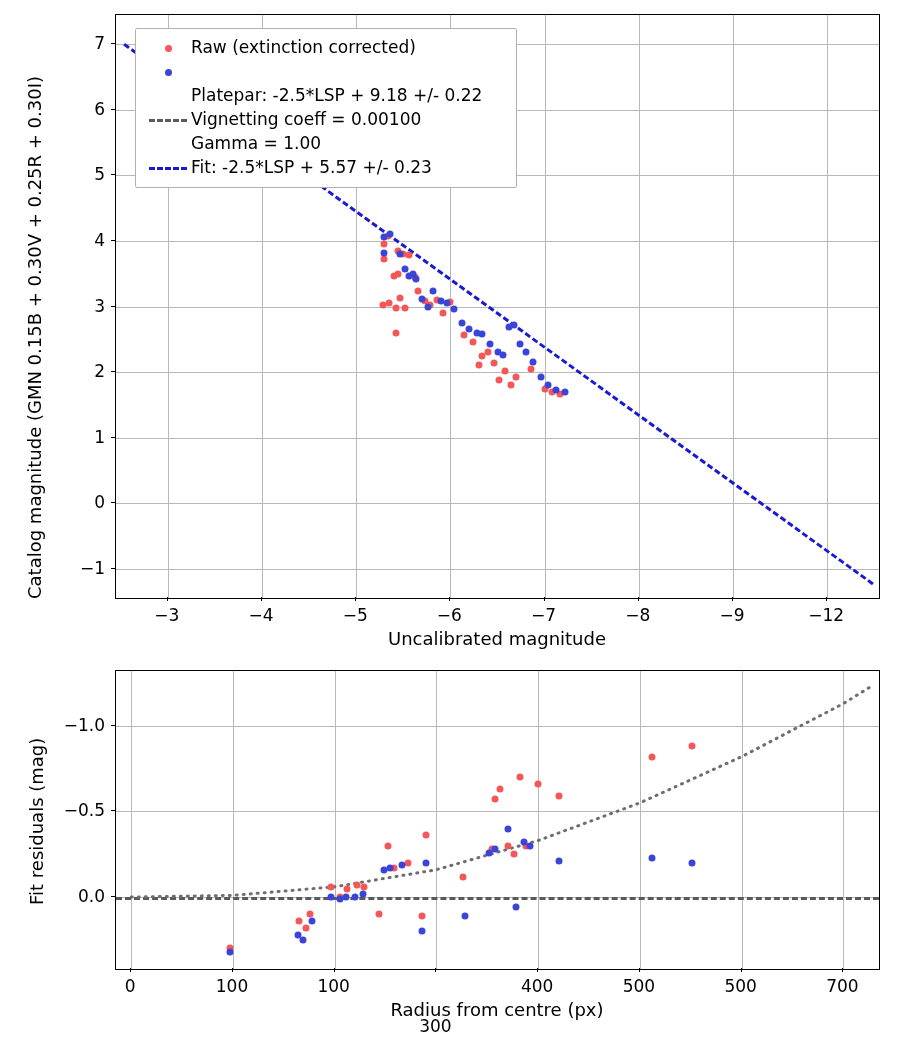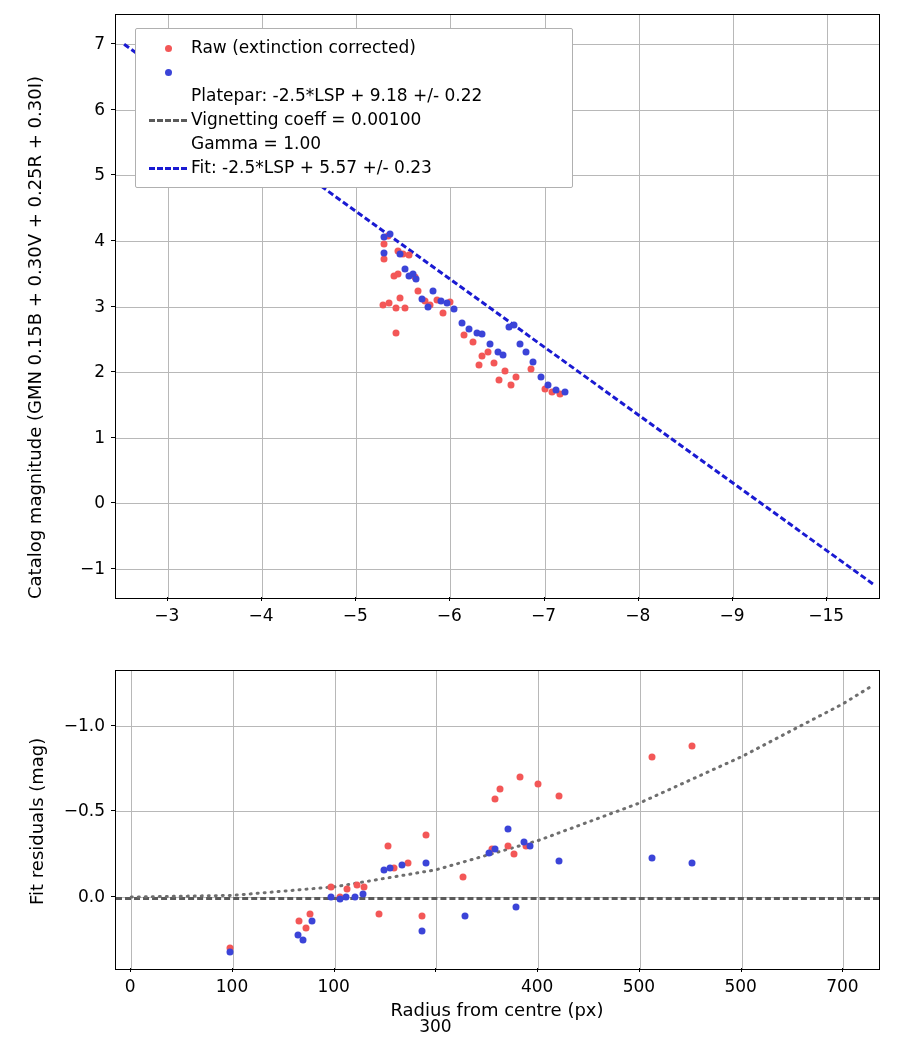--- a/index.html
+++ b/index.html
@@ -228,38 +228,39 @@
         <div class="pt corr" style="left: 409.759px; top: 337.354px; background: rgb(59, 68, 216);"></div>
         <div class="pt corr" style="left: 417.295px; top: 346.525px; background: rgb(59, 68, 216);"></div>
         <div class="pt corr" style="left: 424.831px; top: 362.246px; background: rgb(59, 68, 216);"></div>
         <div class="pt corr" style="left: 432.367px; top: 370.107px; background: rgb(59, 68, 216);"></div>
         <div class="pt corr" style="left: 439.902px; top: 375.347px; background: rgb(59, 68, 216);"></div>
         <div class="pt corr" style="left: 449.322px; top: 377.312px; background: rgb(59, 68, 216);"></div>
       </div>
 
     <div class="axis-title y" style="left:24px; top:599px;">Catalog magnitude (GMN 0.15B + 0.30V + 0.25R + 0.30I)</div>
 
+    <div class="axis-title" style="left:497px; top:628px; transform:translateX(-50%);">Uncalibrated magnitude</div>
 
     <div id="ax1-xticks">
         <div class="tick-v" style="left: 166.809px; top: 597px;"></div>
         <div class="ticklabel x" style="left: 166.809px; top: 605px;">−3</div>
         <div class="tick-v" style="left: 261.006px; top: 597px;"></div>
         <div class="ticklabel x" style="left: 261.006px; top: 605px;">−4</div>
         <div class="tick-v" style="left: 355.204px; top: 597px;"></div>
         <div class="ticklabel x" style="left: 355.204px; top: 605px;">−5</div>
         <div class="tick-v" style="left: 449.401px; top: 597px;"></div>
         <div class="ticklabel x" style="left: 449.401px; top: 605px;">−6</div>
         <div class="tick-v" style="left: 543.599px; top: 597px;"></div>
         <div class="ticklabel x" style="left: 543.599px; top: 605px;">−7</div>
         <div class="tick-v" style="left: 637.796px; top: 597px;"></div>
         <div class="ticklabel x" style="left: 637.796px; top: 605px;">−8</div>
         <div class="tick-v" style="left: 731.994px; top: 597px;"></div>
         <div class="ticklabel x" style="left: 731.994px; top: 605px;">−9</div>
         <div class="tick-v" style="left: 826.191px; top: 597px;"></div>
-        <div class="ticklabel x" style="left: 826.191px; top: 605px;">−15</div>
+        <div class="ticklabel x" style="left: 826.191px; top: 605px;">−12</div>
       </div>
     <div id="ax1-yticks">
         <div class="tick-h" style="left: 111px; top: 567.522px;"></div>
         <div class="ticklabel y" style="left: 45px; width: 60px; top: 567.522px;">−1</div>
         <div class="tick-h" style="left: 111px; top: 502.017px;"></div>
         <div class="ticklabel y" style="left: 45px; width: 60px; top: 502.017px;">0</div>
         <div class="tick-h" style="left: 111px; top: 436.511px;"></div>
         <div class="ticklabel y" style="left: 45px; width: 60px; top: 436.511px;">1</div>
         <div class="tick-h" style="left: 111px; top: 371.006px;"></div>
         <div class="ticklabel y" style="left: 45px; width: 60px; top: 371.006px;">2</div>
@@ -268,21 +269,21 @@
         <div class="tick-h" style="left: 111px; top: 239.994px;"></div>
         <div class="ticklabel y" style="left: 45px; width: 60px; top: 239.994px;">4</div>
         <div class="tick-h" style="left: 111px; top: 174.489px;"></div>
         <div class="ticklabel y" style="left: 45px; width: 60px; top: 174.489px;">5</div>
         <div class="tick-h" style="left: 111px; top: 108.983px;"></div>
         <div class="ticklabel y" style="left: 45px; width: 60px; top: 108.983px;">6</div>
         <div class="tick-h" style="left: 111px; top: 43.4775px;"></div>
         <div class="ticklabel y" style="left: 45px; width: 60px; top: 43.4775px;">7</div>
       </div>
 
-    <div class="legend" style="left:135px; top:28px; width:438px;">
+    <div class="legend" style="left:135px; top:28px; width:382px;">
       <div class="legend-row">
         <span class="legend-key">
             <span class="dot raw"></span>
           </span>
         <span class="legend-label">Raw (extinction corrected)</span>
       </div>
       <div class="legend-row">
         <span class="legend-key">
             <span class="dot corr"></span>
           </span>

